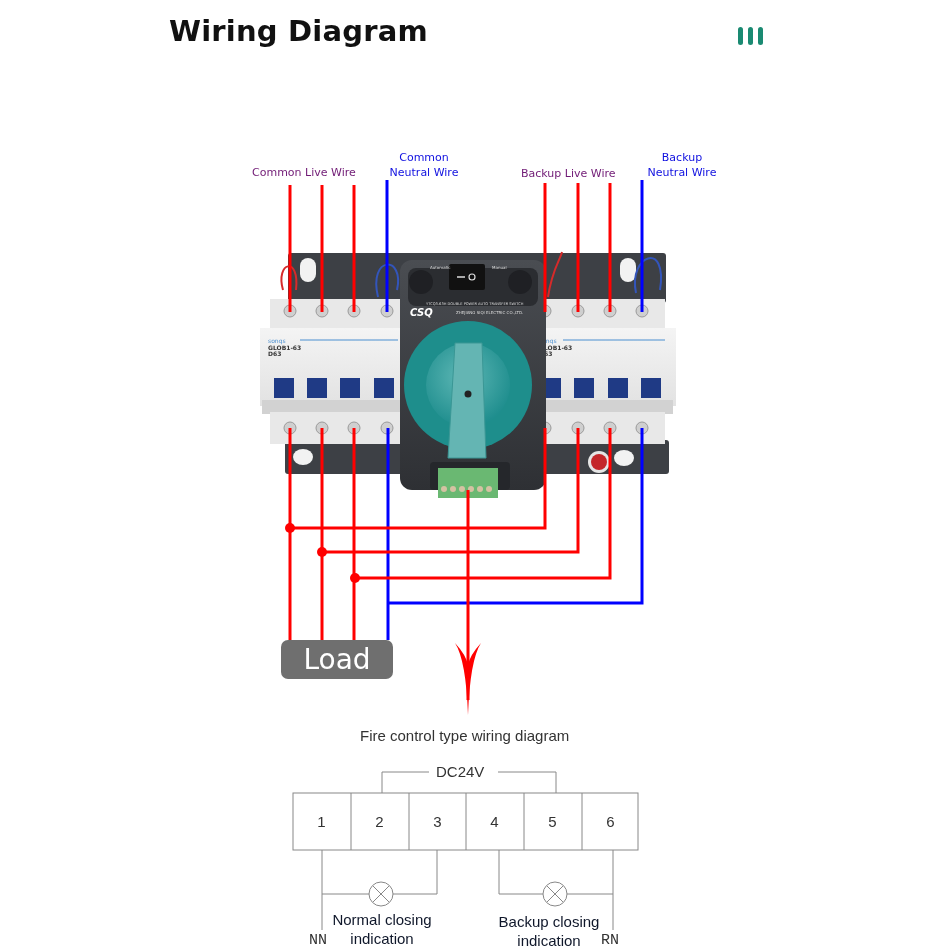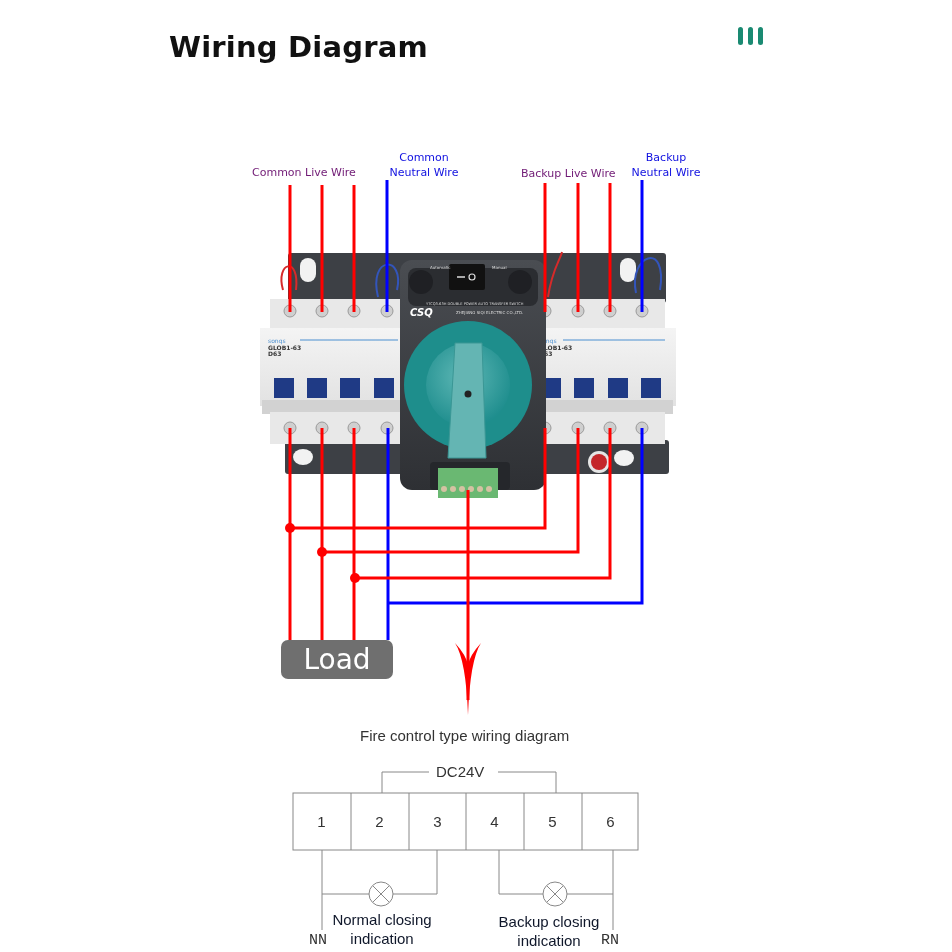--- a/index.html
+++ b/index.html
@@ -1,17 +1,17 @@
 <!DOCTYPE html>
 <html><head>
 <meta charset="utf-8">
 <style>
   html, body { margin:0; padding:0; background:#ffffff; }
   body { width:952px; height:952px; position:relative; overflow:hidden; font-family:"DejaVu Sans", sans-serif; }
-  .title { position:absolute; left:169px; top:30px; font-size:29px; font-weight:bold; color:#111; letter-spacing:0.2px; font-family:"DejaVu Sans", sans-serif; }
+  .title { position:absolute; left:169px; top:14px; font-size:29px; font-weight:bold; color:#111; letter-spacing:0.2px; font-family:"DejaVu Sans", sans-serif; }
   .menu-icon { position:absolute; left:738px; top:27px; width:30px; height:20px; display:flex; gap:5px; }
   .menu-icon span { display:block; width:5px; height:18px; background:#1a8a72; border-radius:3px; }
   .lbl { position:absolute; font-size:11px; line-height:15px; text-align:center; font-family:"DejaVu Sans", sans-serif; white-space:nowrap; }
   .red { color:#701a75; }
   .blue { color:#1010e0; }
   svg { position:absolute; left:0; top:0; }
   .load-box { position:absolute; left:281px; top:640px; width:112px; height:39px; background:#6f6f6f; border-radius:7px; color:#fff; font-size:28px; text-align:center; line-height:40px; font-family:"DejaVu Sans", sans-serif; }
   .fire-title { position:absolute; left:360px; top:727px; font-size:15px; color:#333; font-family:"Liberation Sans", sans-serif; }
   .dc-label { position:absolute; left:436px; top:763px; font-size:15px; color:#333; font-family:"Liberation Sans", sans-serif; }
   .term-num { position:absolute; font-size:15px; color:#333; font-family:"Liberation Sans", sans-serif; width:57px; text-align:center; top:813px; }
@@ -28,21 +28,21 @@
     <span></span>
     <span></span>
   </div>
 
 <div class="lbl red" style="left:252px; top:165px;">Common Live Wire</div>
 <div class="lbl blue" style="left:382px; top:150px; width:84px;">
   <div>Common</div>
   <div>Neutral Wire</div>
 </div>
 <div class="lbl red" style="left:521px; top:166px;">Backup Live Wire</div>
-<div class="lbl blue" style="left:624px; top:150px; width:84px;">
+<div class="lbl blue" style="left:640px; top:150px; width:84px;">
   <div>Backup</div>
   <div>Neutral Wire</div>
 </div>
 
 <svg width="952" height="952" viewBox="0 0 952 952">
   <defs>
     <linearGradient id="gBreaker" x1="0" y1="0" x2="0" y2="1">
       <stop offset="0" stop-color="#f4f4f4"></stop>
       <stop offset="1" stop-color="#e2e2e2"></stop>
     </linearGradient>

